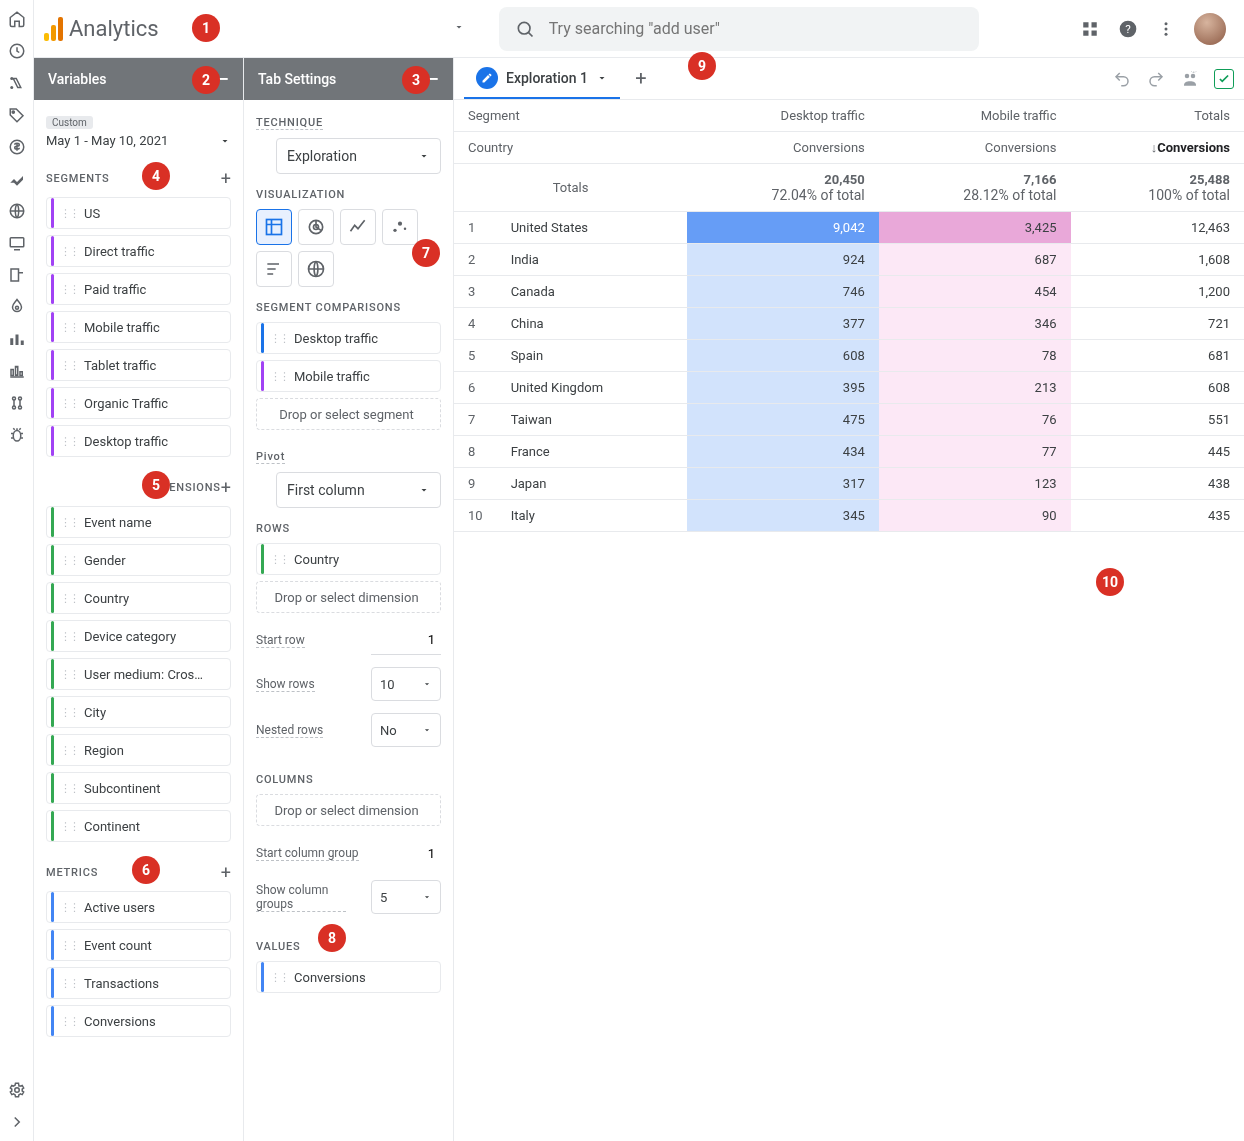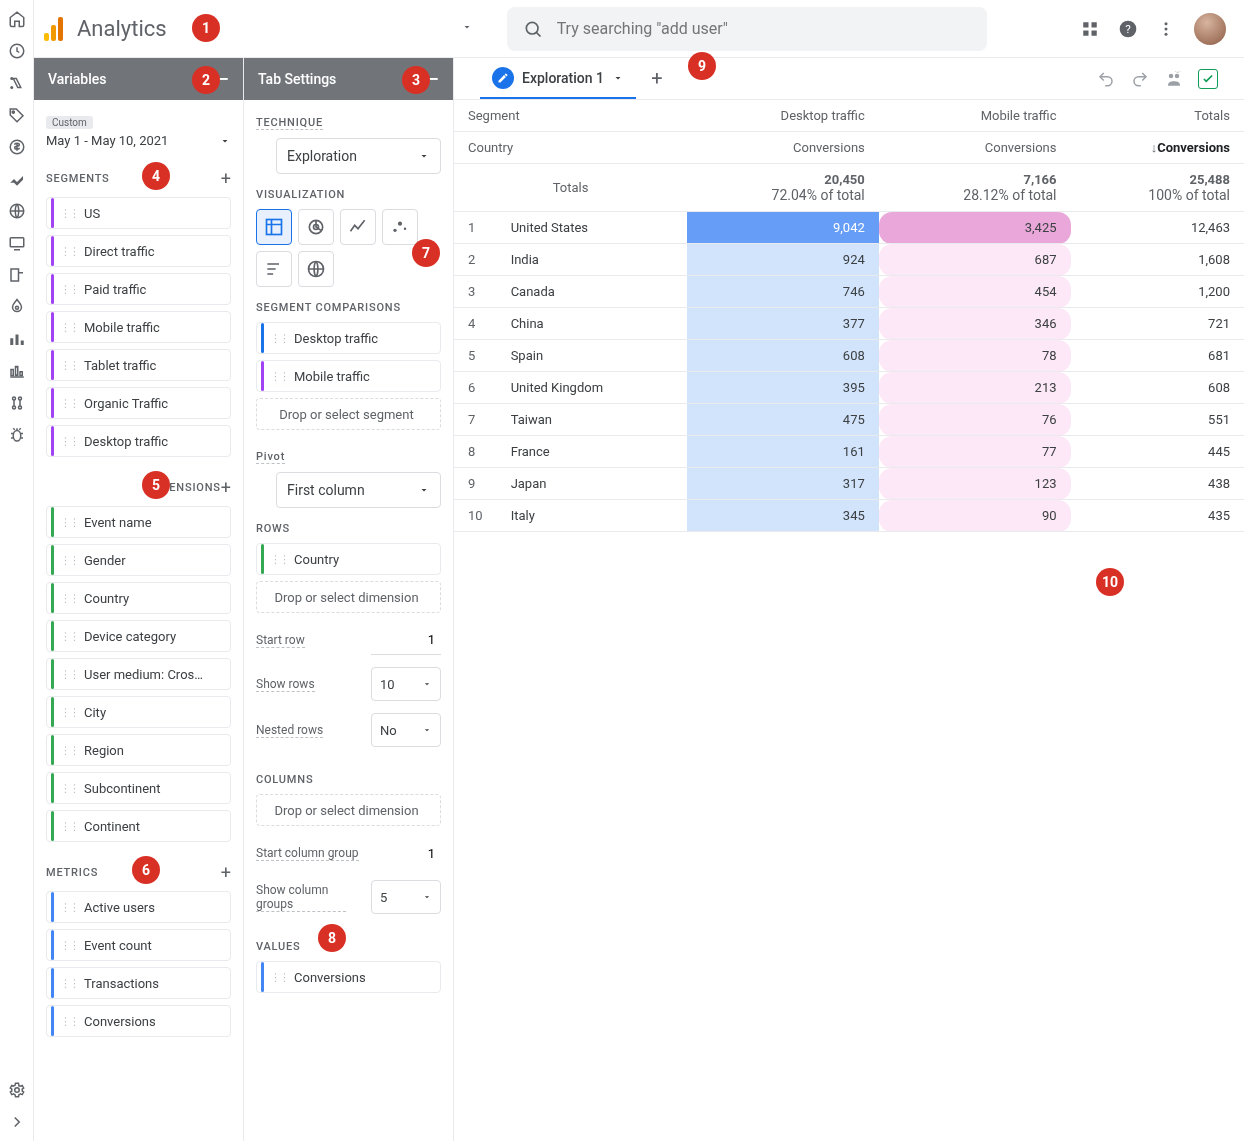--- a/index.html
+++ b/index.html
@@ -3,21 +3,21 @@
 <meta charset="utf-8">
 <style>
   * { box-sizing: border-box; font-family: 'Google Sans', Roboto, Arial, sans-serif; }
   body { margin: 0; background: #fff; color: #3c4043; font-size: 13px; }
   .app { display: flex; height: 1141px; width: 1244px; }
   .leftnav { width: 34px; background: #fff; border-right: 1px solid #e8eaed; display: flex; flex-direction: column; align-items: center; padding-top: 10px; gap: 14px; }
   .leftnav .nav-ic { width: 18px; height: 18px; color: #5f6368; display:flex; align-items:center; justify-content:center; }
   .leftnav .spacer { flex:1; }
   .main { flex:1; display:flex; flex-direction:column; }
   .header { height: 58px; display:flex; align-items:center; padding: 0 18px 0 10px; gap: 14px; border-bottom: 1px solid #e8eaed; }
-  .logo { display:flex; align-items:center; gap:14px; }
+  .logo { display:flex; align-items:center; gap:6px; }
   .logo-text { font-size: 22px; color:#5f6368; font-weight:400; }
   .prop-drop { color:#5f6368; margin-left: 280px; }
   .search { flex: 0 0 480px; margin-left: 20px; height: 44px; background:#f1f3f4; border-radius: 8px; display:flex; align-items:center; padding: 0 16px; gap: 12px; color:#5f6368;}
   .search input { border:none; background:transparent; flex:1; font-size:16px; color:#5f6368; outline:none; }
   .hdr-icons { margin-left:auto; display:flex; align-items:center; gap:18px; color:#5f6368; }
   .hdr-icons .ic { width:20px; height:20px; display:flex; align-items:center; justify-content:center; }
   .avatar { width:32px; height:32px; border-radius:50%; background: radial-gradient(circle at 40% 30%, #d7b49e, #8c5a44); overflow:hidden; }
 
   .body { flex:1; display:flex; }
   .panel { border-right: 1px solid #e8eaed; display:flex; flex-direction:column; }
@@ -44,38 +44,38 @@
   .viz-row { display:flex; gap:6px; flex-wrap:wrap; }
   .viz-btn { width:36px; height:36px; border:1px solid #dadce0; border-radius:4px; display:flex; align-items:center; justify-content:center; color:#5f6368; }
   .viz-btn.active { border-color:#1a73e8; color:#1a73e8; background:#e8f0fe; }
   .kv-row { display:flex; align-items:center; justify-content:space-between; margin: 12px 0; }
   .kv-row .k { font-size:12px; color:#5f6368; border-bottom:1px dashed #bdc1c6; }
   .kv-row .v { width: 70px; }
   .small-select { height:34px; border:1px solid #dadce0; border-radius:4px; display:flex; align-items:center; justify-content:space-between; padding:0 8px; font-size:13px; }
   .small-input { height:30px; border:none; border-bottom:1px solid #dadce0; text-align:right; width:70px; font-size:13px; padding-right:6px;}
 
   .canvas { flex:1; display:flex; flex-direction:column; }
-  .tabbar { height: 42px; display:flex; align-items:center; border-bottom:1px solid #e8eaed; padding: 0 26px; }
+  .tabbar { height: 42px; display:flex; align-items:center; border-bottom:1px solid #e8eaed; padding: 0 10px; }
   .tab { height:100%; display:flex; align-items:center; gap:8px; padding: 0 12px; font-size:14px; font-weight:500; color:#3c4043; border-bottom: 2px solid #1a73e8;}
   .tab .pen { width:22px; height:22px; background:#1a73e8; border-radius:50%; color:#fff; display:flex; align-items:center; justify-content:center; }
   .addtab { width:42px; display:flex; align-items:center; justify-content:center; color:#5f6368; font-size:20px; border-bottom:2px solid transparent;}
   .tb-actions { margin-left:auto; display:flex; gap:14px; color:#9aa0a6;}
   .tb-actions .ic { width:20px; height:20px; display:flex; align-items:center; justify-content:center;}
   .tb-actions .ok { color:#0f9d58; border:1.5px solid #0f9d58; border-radius:3px; font-size:12px; }
 
   table.data { width:100%; border-collapse:collapse; font-size:13px; }
   table.data th, table.data td { border-bottom:1px solid #e8eaed; padding: 8px 14px; text-align:left; }
   table.data th { font-weight:400; color:#5f6368; }
   table.data td.num, table.data th.num { text-align:right; }
   table.data tr.hdr2 th { border-bottom:1px solid #e8eaed;}
   .sortlbl { font-weight:700; color:#202124; }
   .sub { font-size:14px; color:#5f6368; display:block; }
   td.heat1 { background:#d2e3fc; }
   td.heat1.strong { background:#669df6; color:#fff;}
-  td.heat2 { background:#fce8f6;border-radius:13px;}
+  td.heat2 { background:#fce8f6;}
   td.heat2.strong { background:#e9a8d9;}
   td.idx { color:#5f6368; text-align:right; width:36px;}
 
   .callout { position:absolute; width:28px; height:28px; border-radius:50%; background:#d93025; color:#fff; font-weight:700; display:flex; align-items:center; justify-content:center; font-size:14px; z-index:50;}
 
   
   .ga-logo { display:flex; align-items:flex-end; gap:2px; height:24px;}
   .ga-logo span { display:block; width:5px; border-radius:2px;}
   .ga-logo span:nth-child(1){height:8px;background:#fbbc04;}
   .ga-logo span:nth-child(2){height:16px;background:#f29900;}
@@ -644,21 +644,21 @@
               <tr>
     <td class="idx">7</td>
     <td>Taiwan</td>
     <td class="num heat1 ">475</td>
     <td class="num heat2 ">76</td>
     <td class="num">551</td>
               </tr>
               <tr>
     <td class="idx">8</td>
     <td>France</td>
-    <td class="num heat1 ">161</td>
+    <td class="num heat1 ">434</td>
     <td class="num heat2 ">77</td>
     <td class="num">445</td>
               </tr>
               <tr>
     <td class="idx">9</td>
     <td>Japan</td>
     <td class="num heat1 ">317</td>
     <td class="num heat2 ">123</td>
     <td class="num">438</td>
               </tr>

